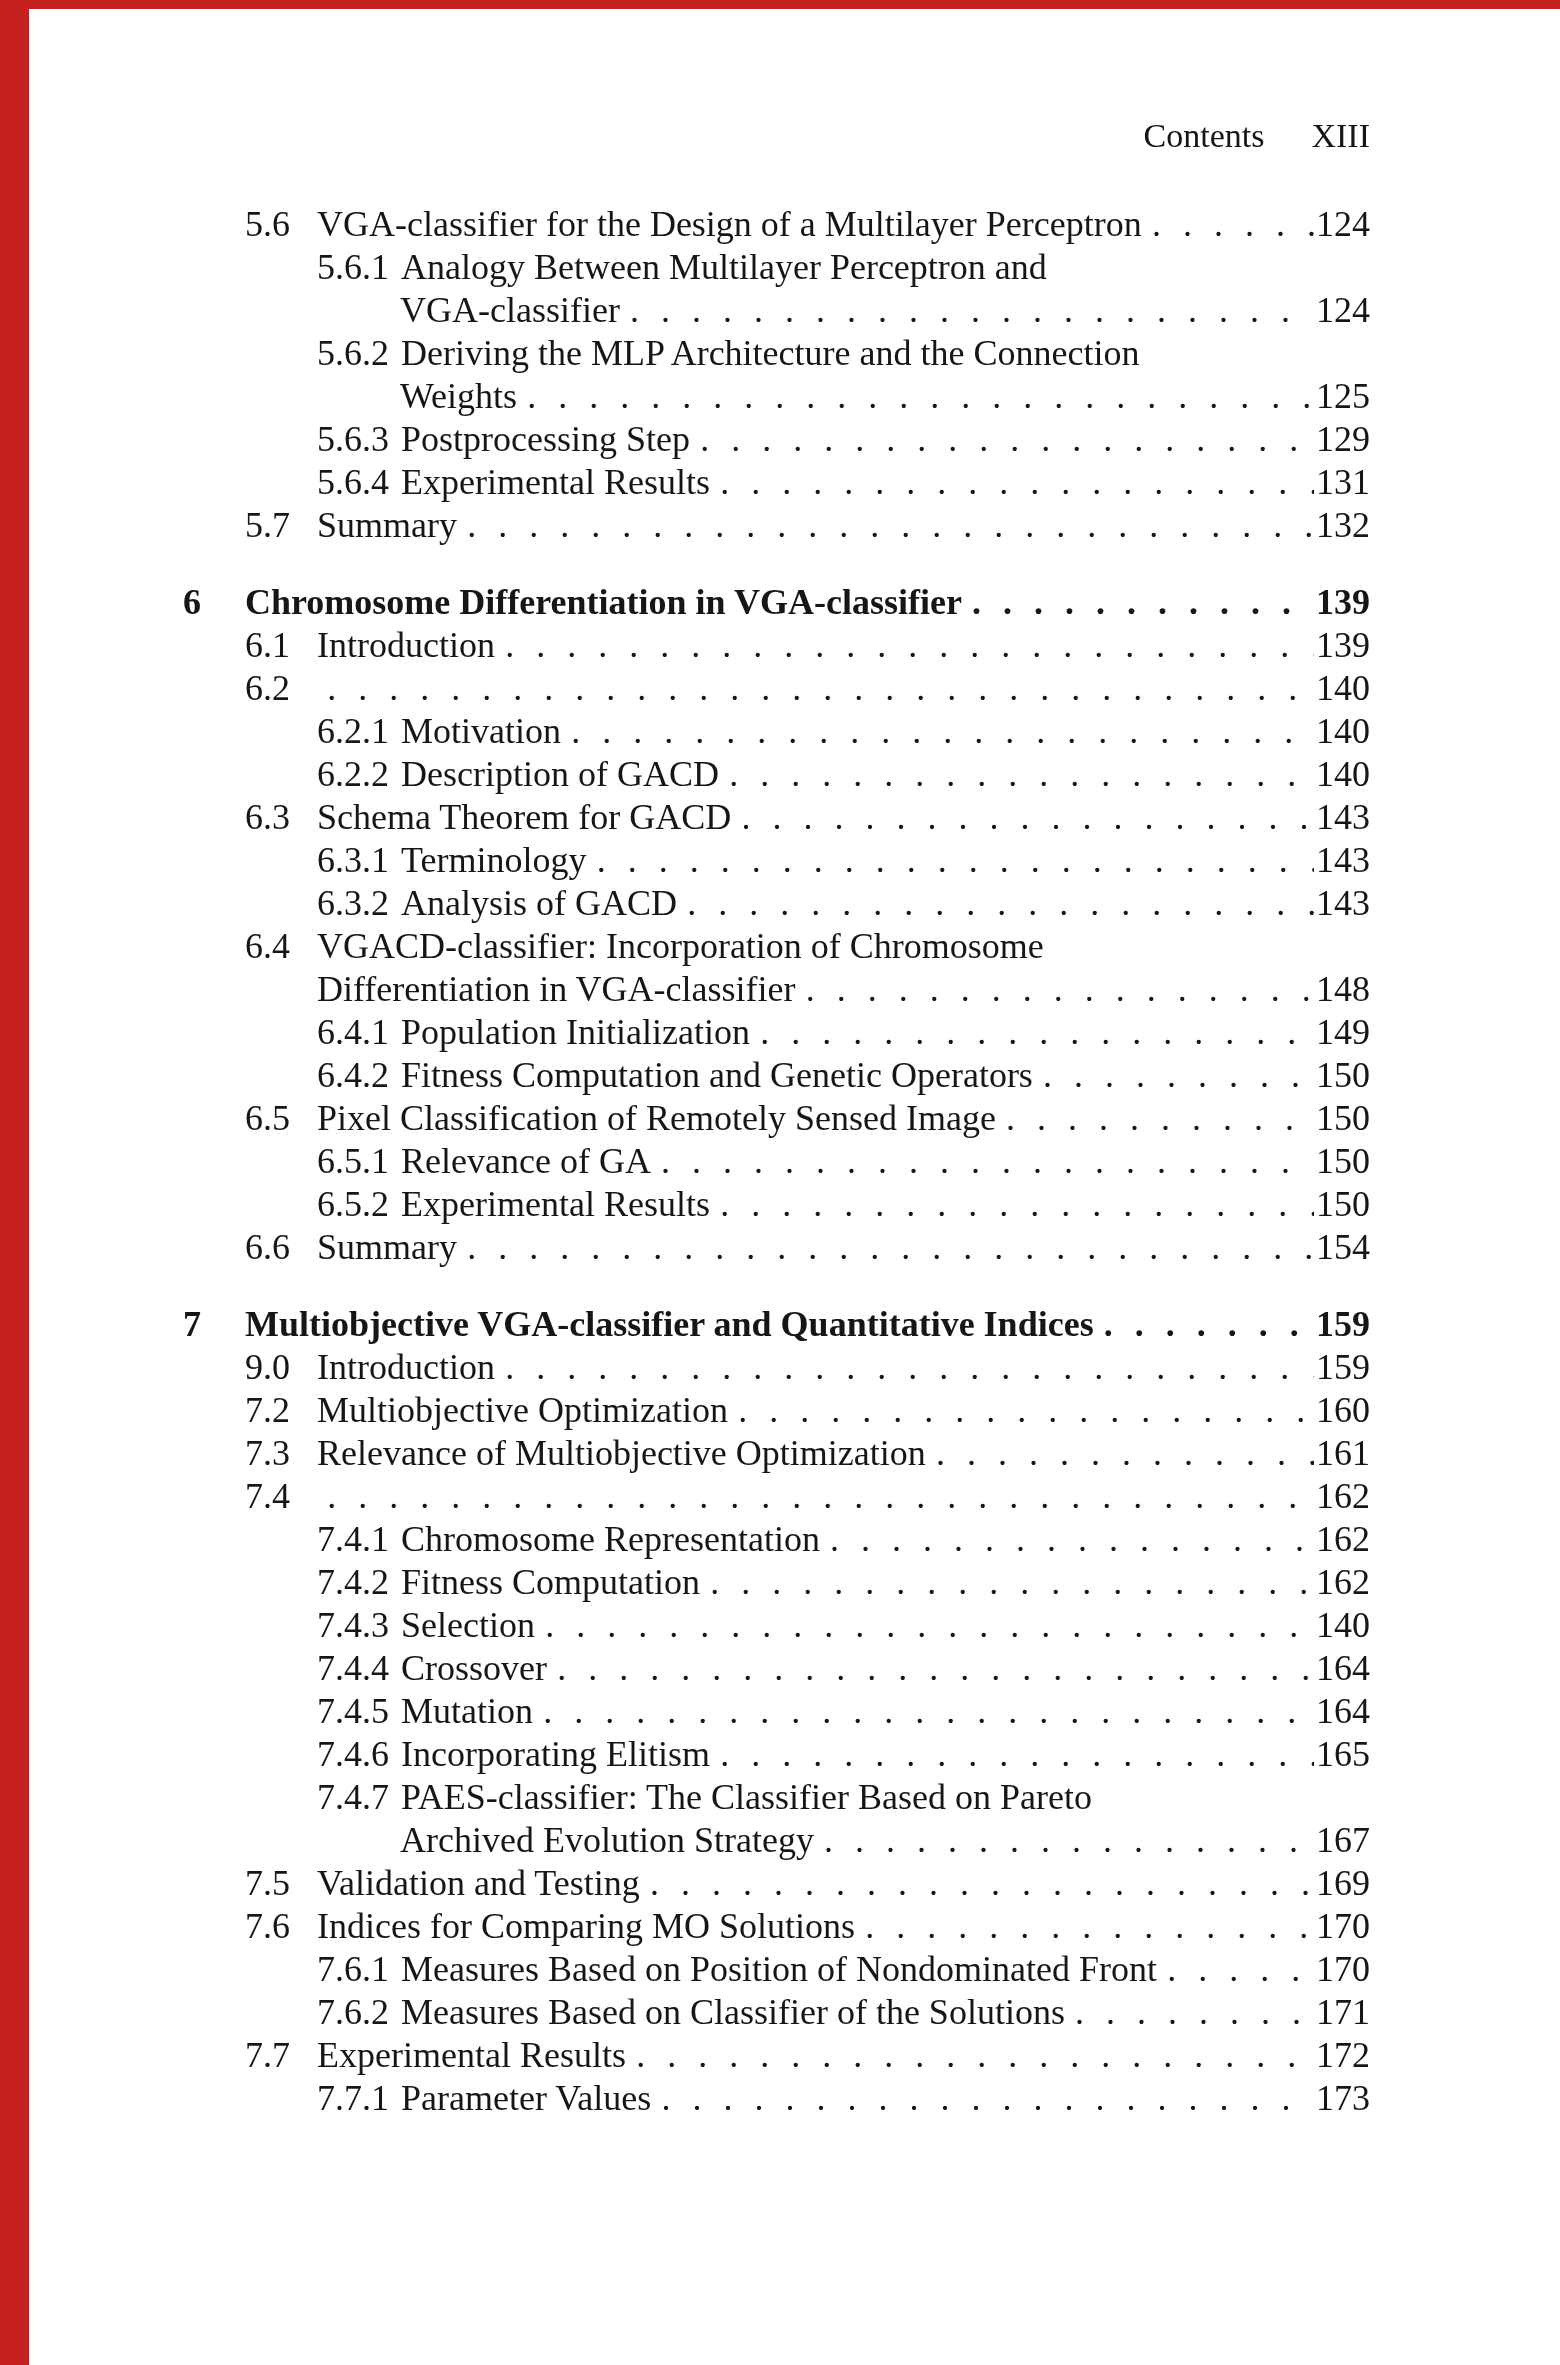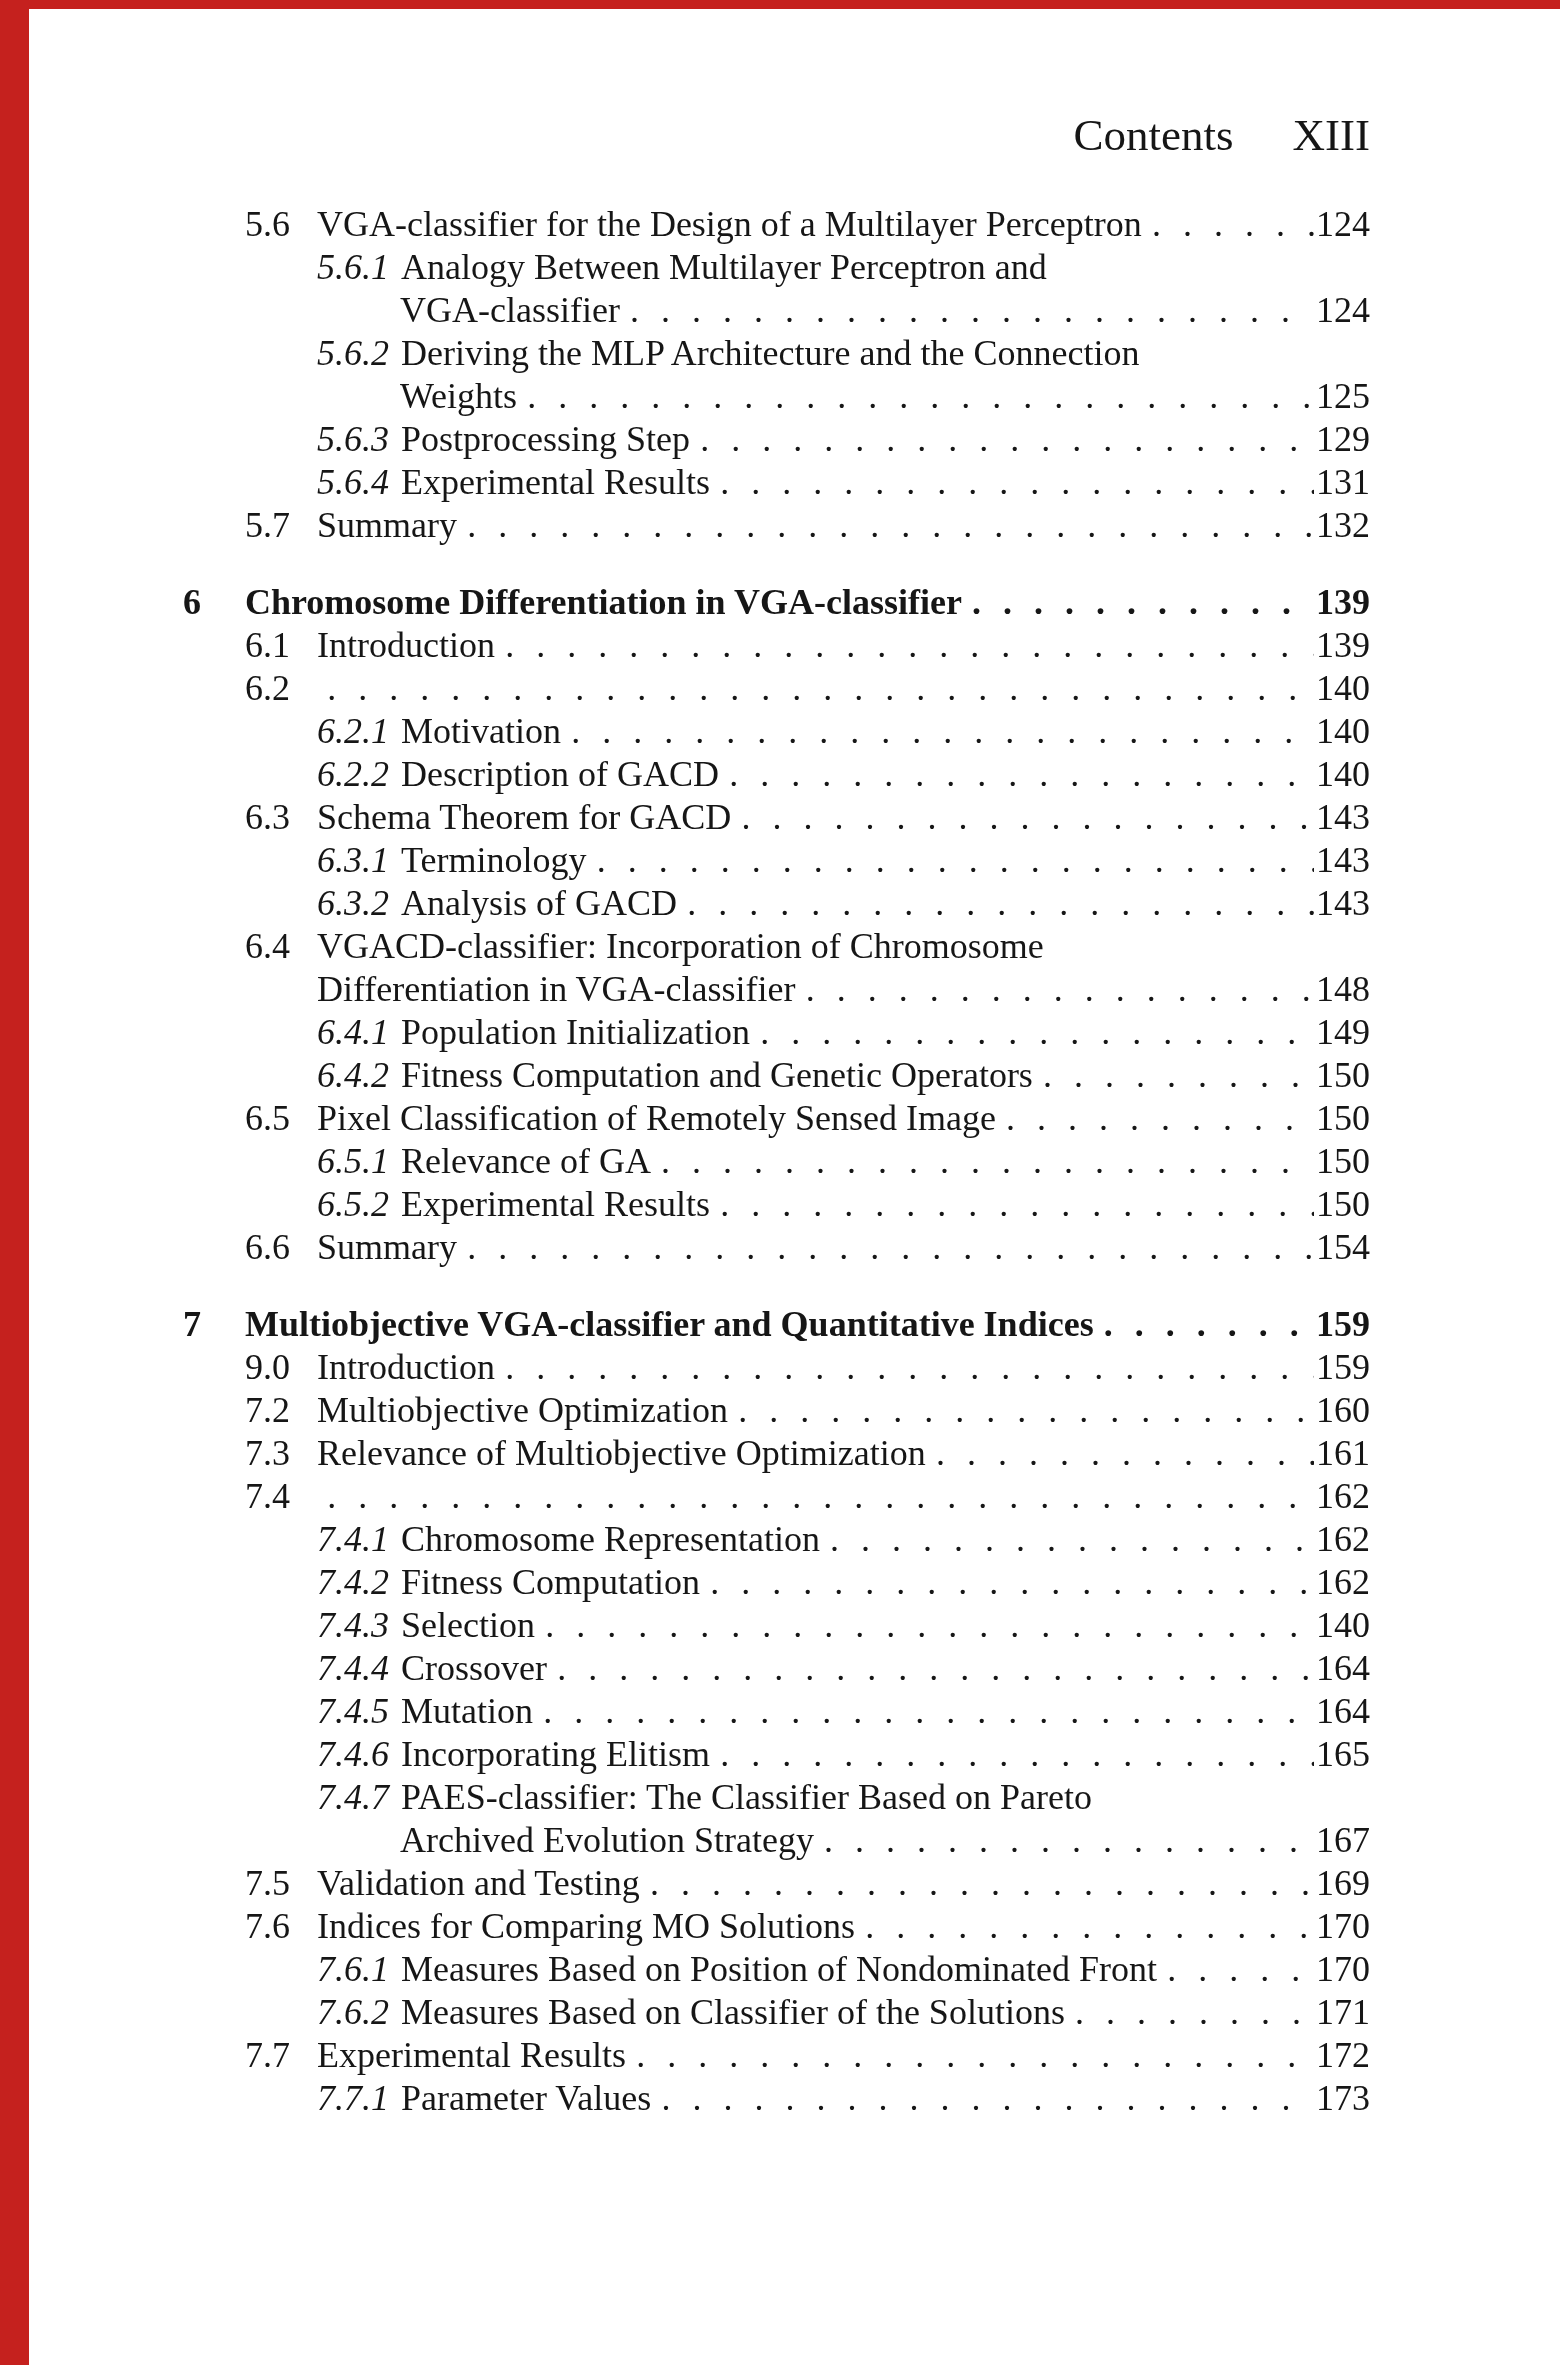--- a/index.html
+++ b/index.html
@@ -9,39 +9,39 @@
     position: relative;
     overflow: hidden;
     font-family: "Liberation Serif", "DejaVu Serif", serif;
     color: #161616;
   }
   .edge-left  { position: absolute; left: 0; top: 0; width: 29px; height: 2366px; }
   .edge-top   { position: absolute; left: 0; top: 0; width: 1560px; height: 8.5px; }
 
   .header {
     position: absolute; top: 114px; left: 183px; width: 1187px;
-    display: flex; justify-content: flex-end; gap: 59px;
-    font-size: 45px; line-height: 43px; white-space: nowrap;
+    display: flex; justify-content: flex-end; gap: 47px;
+    font-size: 34px; line-height: 43px; white-space: nowrap;
   }
 
   .toc {
     position: absolute; top: 203px; left: 183px; width: 1187px;
     font-size: 36px;
   }
   .row {
     display: flex; align-items: baseline;
     height: 43px; line-height: 43px;
     white-space: nowrap;
   }
   .row.lvl-chapter { font-weight: 700; margin-top: 34px; }
 
   .num { flex: 0 0 auto; }
   .lvl-chapter    .num { width: 62px; }
   .lvl-section    .num { width: 72px;  margin-left: 62px; }
-  .lvl-subsection .num { width: 84px;  margin-left: 134px; font-style: italic; }
+  .lvl-subsection .num { width: 84px;  margin-left: 134px; }
   .lvl-section-cont    { padding-left: 134px; }
   .lvl-subsection-cont { padding-left: 217px; }
 
   .title { flex: 0 0 auto; }
   .it { }
 
   .leader {
     flex: 1 1 auto; overflow: hidden;
     padding-left: 10.2px; margin-right: 1.7px;
     min-width: 0;

